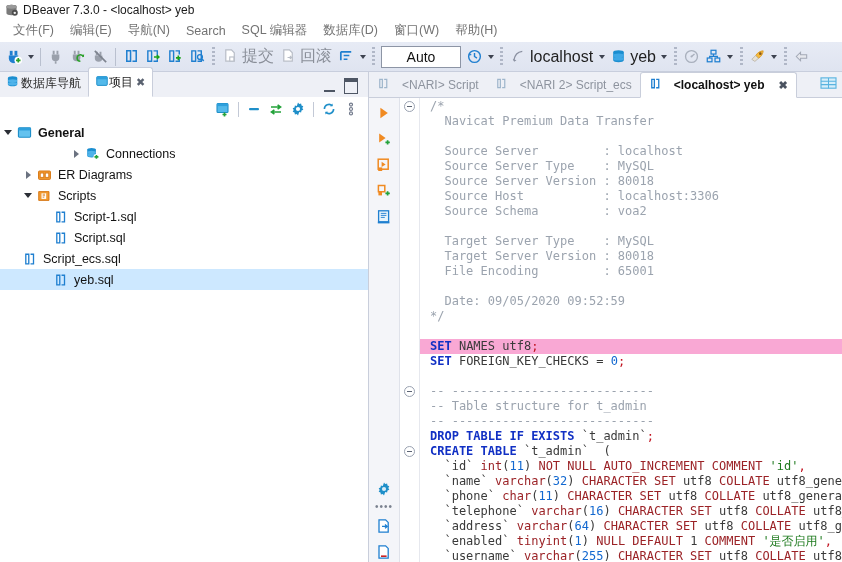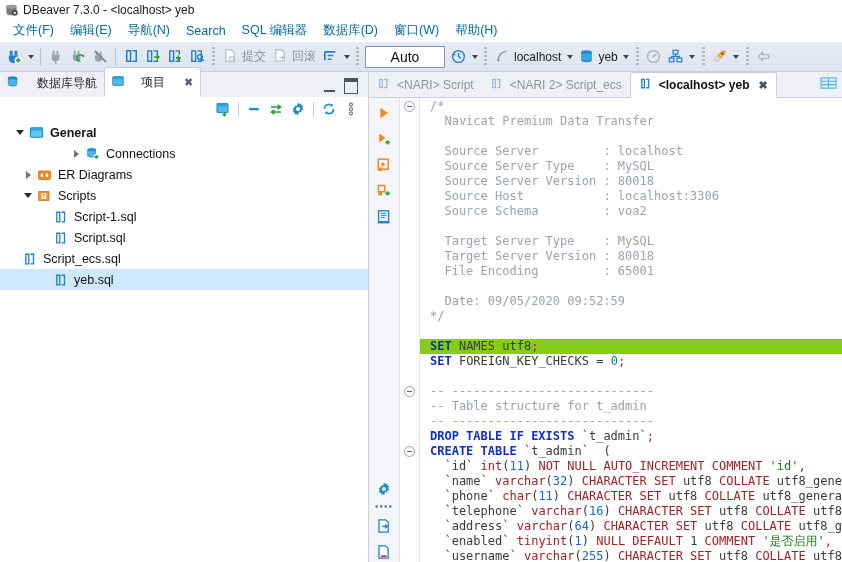--- a/index.html
+++ b/index.html
@@ -46,21 +46,21 @@
     height: 22px;
     background: #ffffff;
     display: flex;
     align-items: center;
     padding-left: 5px;
     flex: 0 0 22px;
     border-bottom: 0px solid #e3e5ea;
   }
   .menu-item {
     font-size: 12.5px;
-    color: #0369a1;
+    color: #737373;
     padding: 1px 8px 2px 8px;
     white-space: nowrap;
     cursor: default;
   }
 
   
   .toolbar {
     height: 29px;
     background: linear-gradient(180deg,#e7ebf5 0%, #dfe4f0 100%);
     border-bottom: 1px solid #c8cedd;
@@ -94,21 +94,21 @@
     margin: 0 4px;
     flex: 0 0 1px;
   }
   .tb-dotsep {
     width: 3px; height: 20px;
     margin: 0 4px;
     flex: 0 0 3px;
     background-image: repeating-linear-gradient(180deg,#b0b7c7 0px,#b0b7c7 2px,transparent 2px,transparent 4px);
   }
   .tb-label {
-    font-size: 12px;
+    font-size: 16px;
     color: #1f1f1f;
     padding: 0 3px 0 1px;
     white-space: nowrap;
   }
   .tb-label.dim { color: #8a8f99; }
   .auto-box {
     width: 78px; height: 20px;
     background: #ffffff;
     border: 1px solid #8d95a5;
     display: flex; align-items: center; justify-content: center;
@@ -140,21 +140,21 @@
     flex: 0 0 25px;
     display: flex;
     align-items: flex-end;
     background: #eef0f6;
     position: relative;
   }
   .vtab {
     height: 28px;
     display: flex; align-items: center;
     padding: 0 7px 0 6px;
-    gap: 16px;
+    gap: 0;
     font-size: 12px;
     color: #1d1d1d;
     cursor: default;
     position: relative;
   }
   .vtab.inactive { color: #2a2a2a; }
   .vtab.active {
     background: #ffffff;
     border: 1px solid #c9cedb;
     border-bottom: 1px solid #ffffff;
@@ -262,21 +262,21 @@
     flex: 0 0 25px;
     display: flex;
     align-items: flex-end;
     background: #eef0f6;
     border-bottom: 1px solid #c9cedb;
   }
   .etab {
     height: 24px;
     display: flex; align-items: center;
     padding: 0 8px;
-    gap: 7px;
+    gap: 12px;
     font-size: 12px;
     color: #8d939e;
     cursor: default;
     white-space: nowrap;
   }
   .etab.active {
     background: #ffffff;
     color: #101010;
     font-weight: bold;
     border: 1px solid #c9cedb;
@@ -364,21 +364,21 @@
     display: block;
   }
   .code-lines {
     position: absolute;
     left: 20px; top: 0; right: 0; bottom: 0;
     padding-left: 10px;
     padding-top: 1px;
     white-space: pre;
   }
   .cl { height: 15px; line-height: 15px; white-space: pre; }
-  .cl.hl { background: #84cc16; margin-left: -10px; padding-left: 10px; }
+  .cl.hl { background: #f9a8d4; margin-left: -10px; padding-left: 10px; }
   .cmt { color: #9ba3ae; }
   .kw  { color: #1130c4; font-weight: bold; }
   .kw2 { color: #9b2226; font-weight: normal; }
   .num { color: #1268d0; }
   .str { color: #1d7a1d; }
   .op  { color: #c1121f; }
   .pl  { color: #3a3a3a; }
 </style>
 </head>
 <body>
@@ -656,21 +656,21 @@
           <svg width="16" height="16" viewBox="0 0 16 16">
             <circle cx="8" cy="3.6" r="1.5" fill="none" stroke="#70788a" stroke-width="1.2"></circle>
             <circle cx="8" cy="8" r="1.5" fill="none" stroke="#70788a" stroke-width="1.2"></circle>
             <circle cx="8" cy="12.4" r="1.5" fill="none" stroke="#70788a" stroke-width="1.2"></circle>
           </svg>
         </div>
       </div>
 
       <div class="tree">
 
-        <div class="tree-row" style="padding-left:12px;">
+        <div class="tree-row" style="padding-left:0;">
           <span class="twisty tw-down"></span>
           <span class="tree-icon">
             <svg width="15" height="14" viewBox="0 0 16 15">
               <rect x="1.5" y="2" width="13" height="10" rx="1" fill="#63c2ef" stroke="#1f8fc9" stroke-width="1.2"></rect>
               <rect x="1.5" y="2" width="13" height="2.8" fill="#2ea0dc"></rect>
             </svg>
           </span>
           <span class="tree-label bold">General</span>
         </div>
 

